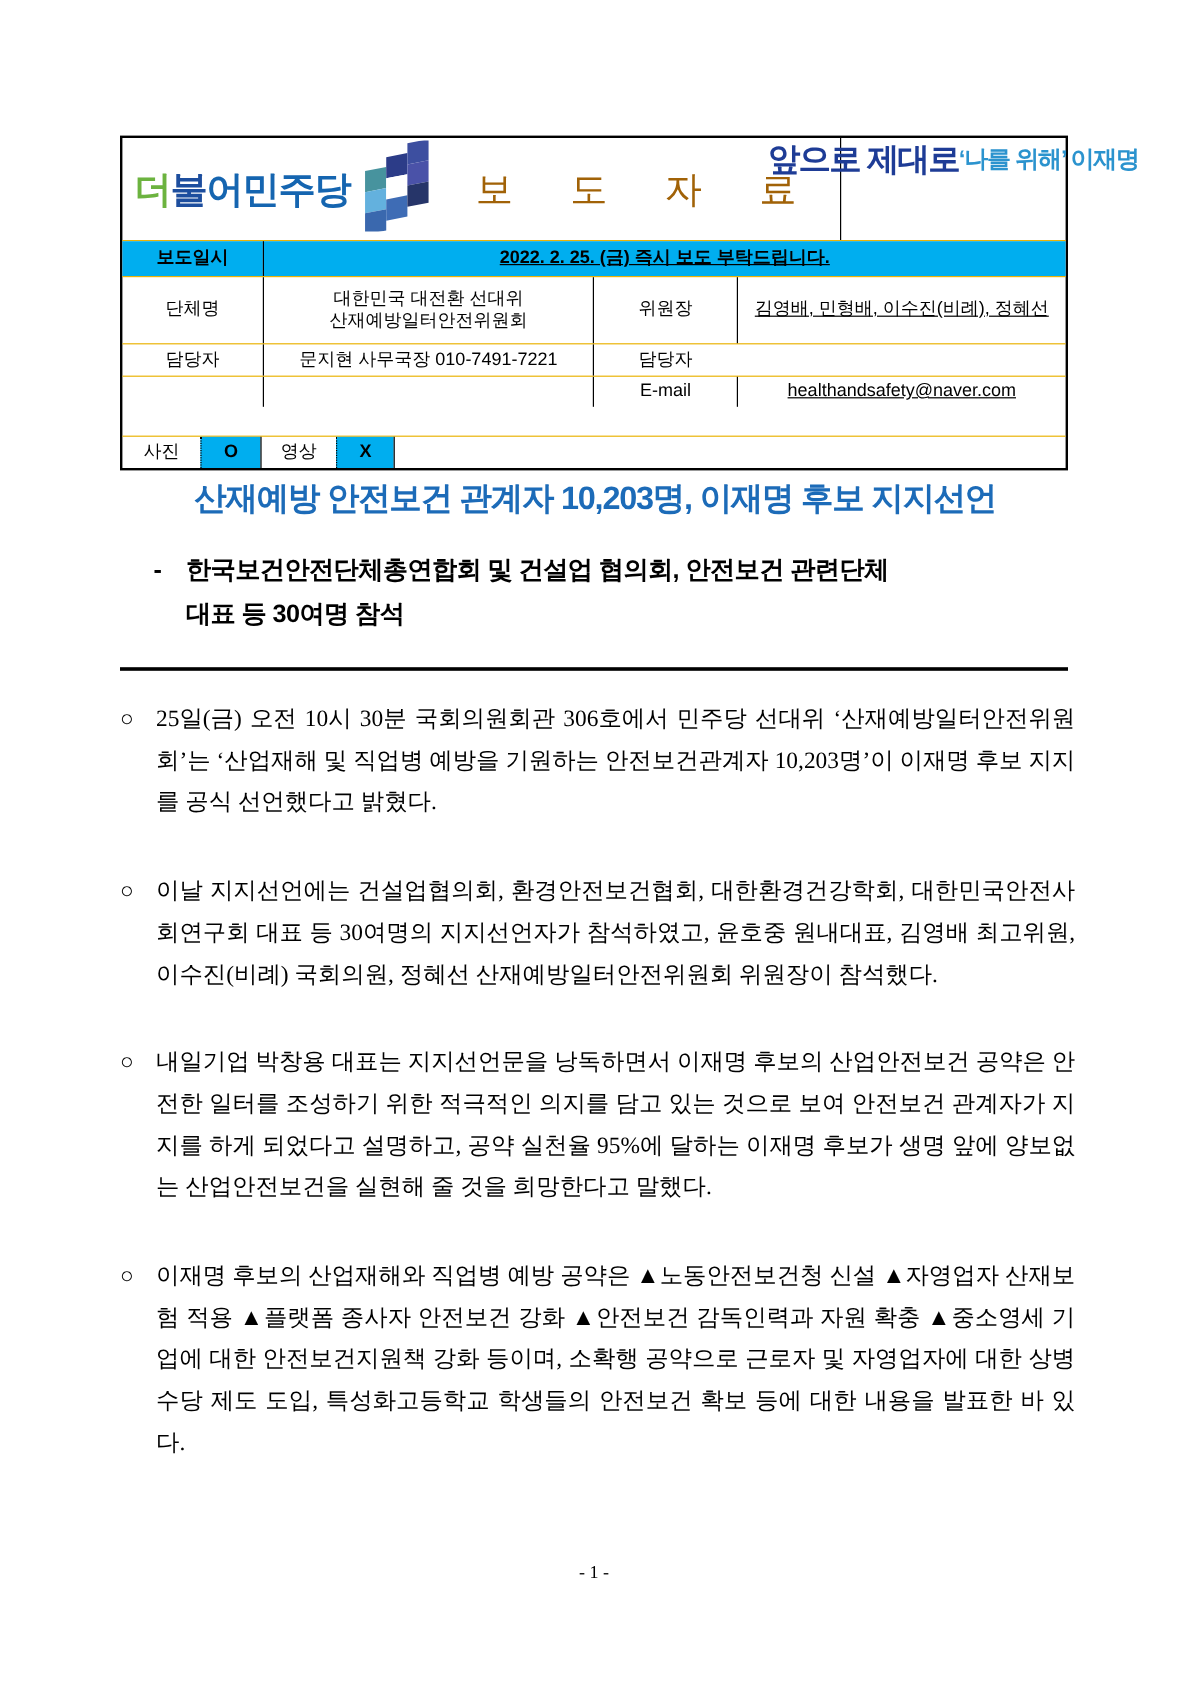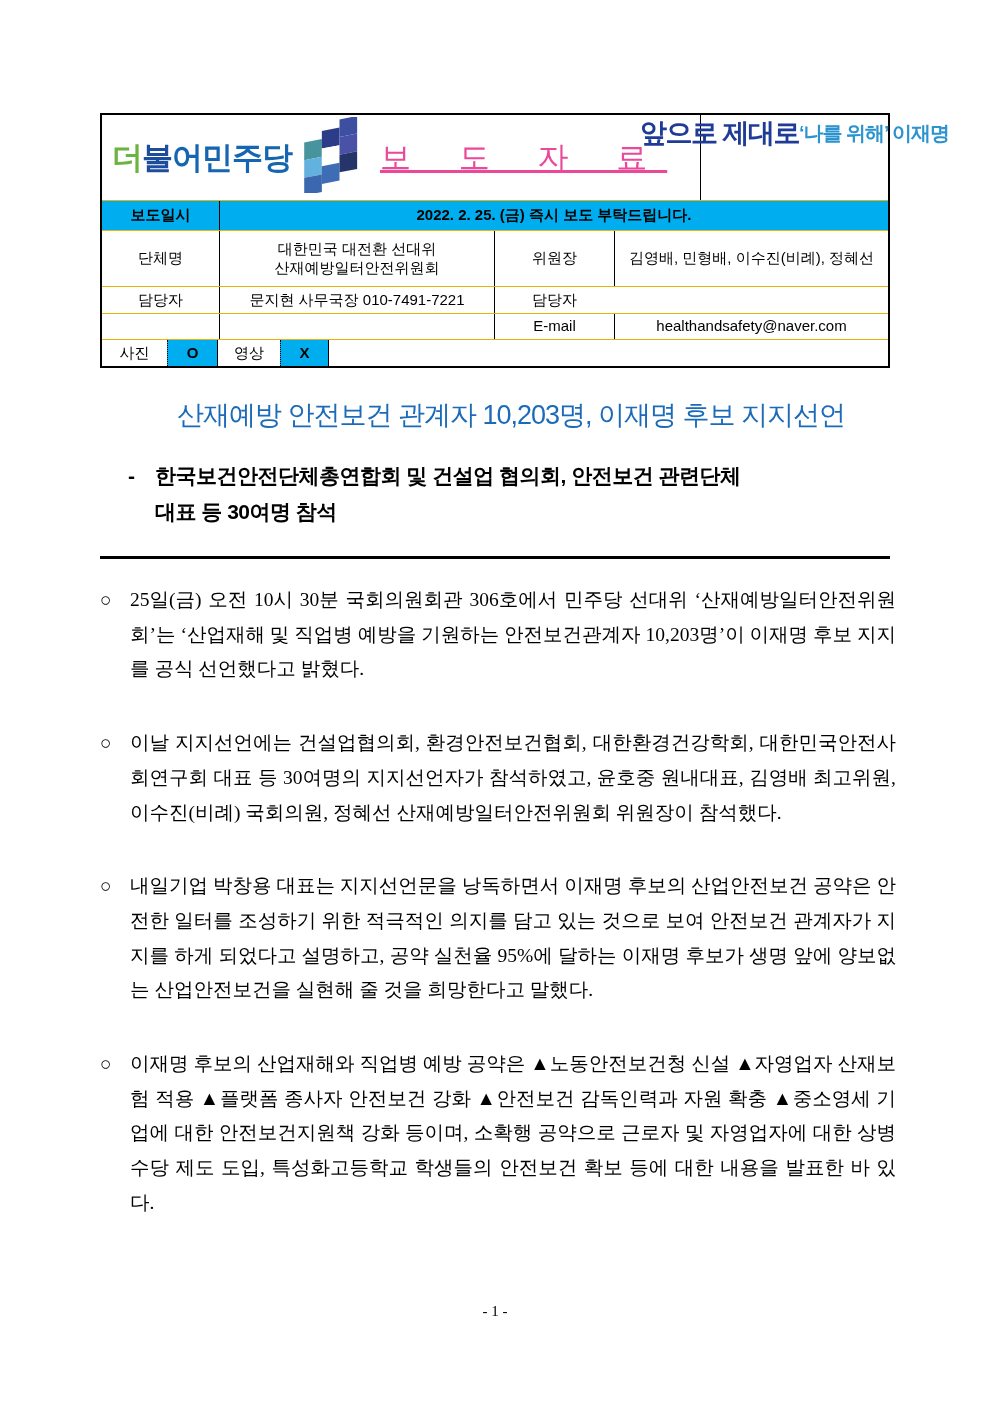--- a/index.html
+++ b/index.html
@@ -33,53 +33,53 @@
   
   .row-brand { height: 85px; }
   .brand-left { flex: 1; display: flex; align-items: center; }
   .logo-wrap { display: flex; align-items: center; padding-left: 10px; }
   .logo-text { font-size: 31px; font-weight: bold; letter-spacing: -1px; white-space: nowrap; }
   .lg-green { color: #6CB33F; }
   .lg-navy  { color: #1D4E9E; }
   .lg-blue  { color: #1565B0; }
   .flag { margin-left: 2px; margin-top: -6px; }
   .doc-type {
-    flex: 1; 
+    flex: 1; text-align: center;
     font-family: "Liberation Serif", "DejaVu Serif", serif;
-    font-size: 31px; letter-spacing: 20px; color: #ec4899;
-    padding-left: 14px; white-space: nowrap; text-decoration: underline;
+    font-size: 31px; letter-spacing: 20px; color: #a16207;
+    padding-left: 14px; white-space: nowrap;
   }
   .slogan-cell {
     width: 188px; border-left: 1.5px solid #000;
     display: flex; flex-direction: row; justify-content: center;
     padding: 4px 8px 8px 8px;
   }
   .slogan1 { font-size: 27px; font-weight: bold; color: #1E3C96; letter-spacing: -1.5px; line-height: 1.1; white-space: nowrap; }
   .slogan2 { font-size: 20px; font-weight: bold; color: #2B93CE; letter-spacing: -1px; line-height: 1.2; margin-top: 2px; white-space: nowrap; }
   .slogan-underline { height: 3px; margin-top: 3px; background: linear-gradient(to right, #2E9FD6 45%, #1E5FAE 45%); }
 
   
   .row-date { height: 30px; }
   .row-org  { height: 56px; }
   .row-contact { height: 27px; }
   .row-email { height: 26px; }
-  .row-media { height: 27px; }
+  .row-media { height: 27px; margin-top: 24px; }
   .colA { width: 117px; flex: none; }
   .colB { width: 275px; flex: none; }
   .colC { width: 120px; flex: none; }
-  .colD { flex: 1; }
+  .colD { flex: 1; text-decoration: underline; }
   .w65 { width: 65px; flex: none; }
   .w50 { width: 50px; flex: none; }
   .w63 { width: 63px; flex: none; }
   .w48 { width: 48px; flex: none; }
 
   
   .title {
-    position: absolute; left: 16px; top: 397px; width: 790px;
-    text-align: center; font-size: 27px; font-weight: normal;
+    position: absolute; left: 1px; top: 397px; width: 790px;
+    text-align: center; font-size: 27px; font-weight: bold;
     color: #1C6BB8; letter-spacing: -1px; white-space: nowrap;
   }
   .subtitle {
     position: absolute; left: 28px; top: 458px; width: 762px;
     font-size: 21px; font-weight: bold; color: #000;
     line-height: 1.72; letter-spacing: -0.5px;
     padding-left: 27px;
   }
   .subtitle .dash { position: absolute; left: 0; top: 0; }
   .rule {

